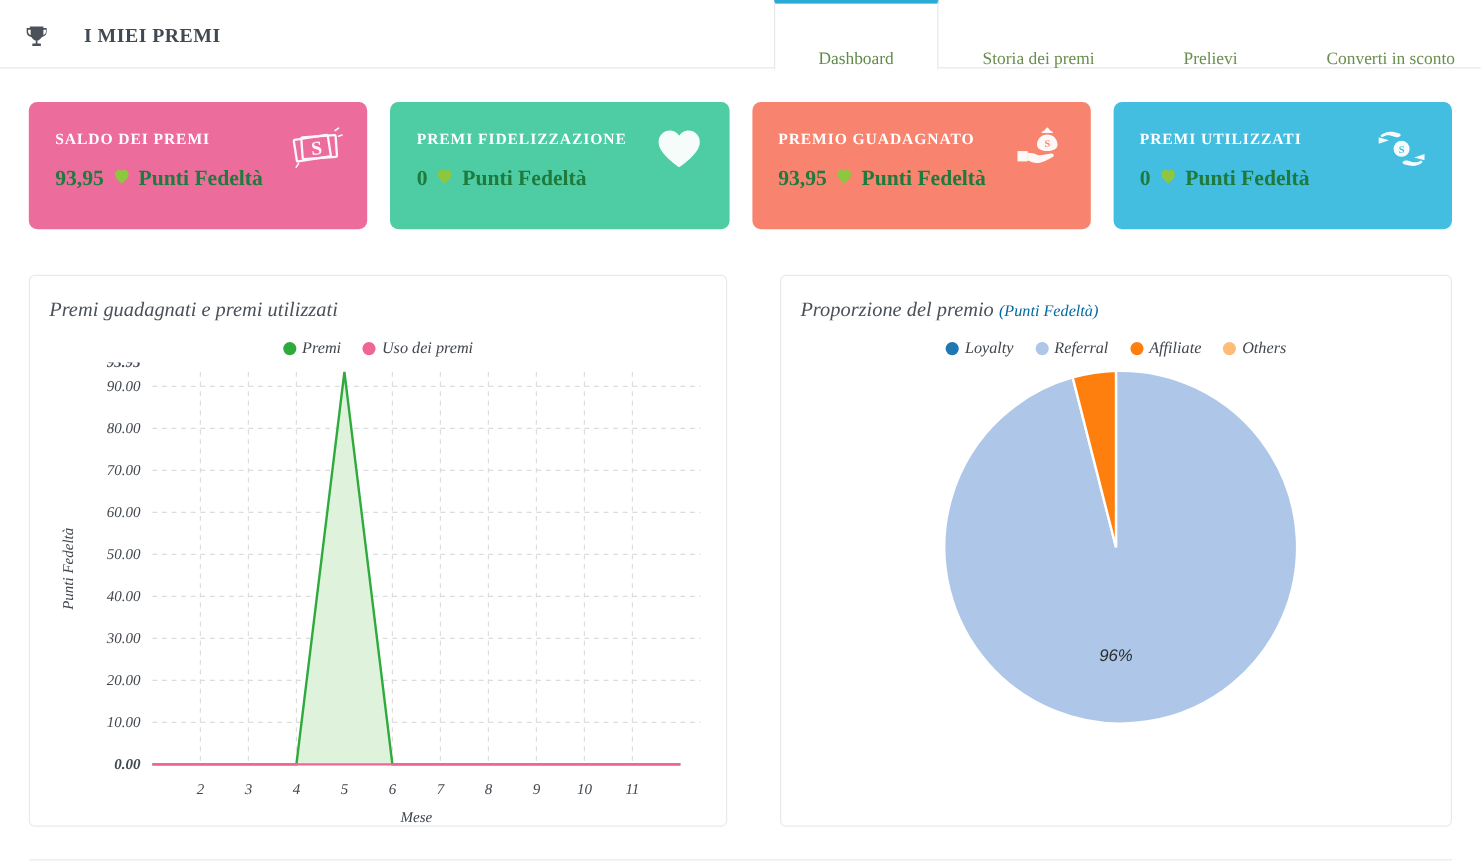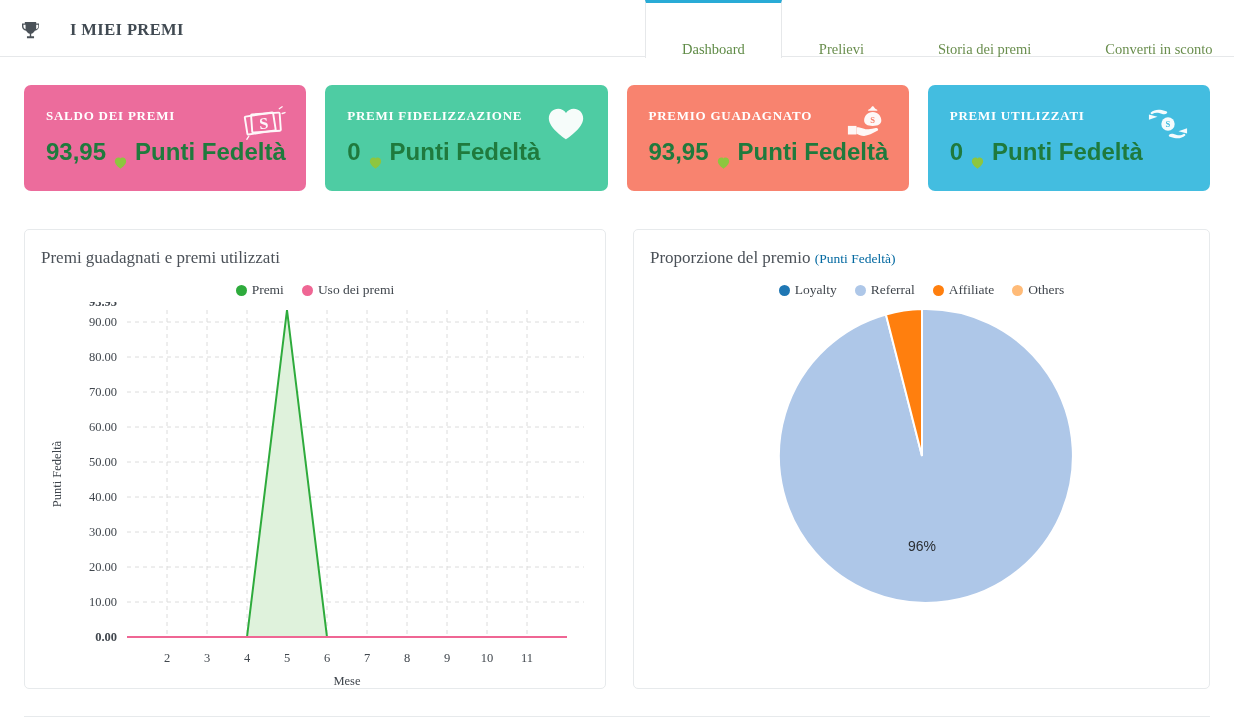--- a/index.html
+++ b/index.html
@@ -91,48 +91,49 @@
   }
   .card-title {
     font-family: "Liberation Serif", serif;
     font-weight: bold;
     font-size: 13px;
     letter-spacing: 0.75px;
     color: #ffffff;
     margin: 0 0 14px 0;
   }
   .card-value {
-    font-family: Liberation Sans, sans-serif;
+    font-family: Liberation Serif, serif;
     font-weight: bold;
-    font-size: 24px;
+    font-size: 18px;
     color: #1f7a3d;
     display: flex;
-    align-items: flex-end;
+    align-items: flex-start;
     gap: 6px;
     white-space: nowrap;
   }
   .card-heart {
     display: inline-block;
     width: 17px; height: 17px;
     flex: none;
   }
   .card-icon {
     position: absolute;
     right: 19px;
     top: 18px;
     width: 46px;
     height: 42px;
     opacity: 0.95;
   }
 
   
   .panels {
     display: flex;
-    gap: 27px;
+    gap: 44px;
     padding: 38px 24px 16px 24px;
+    font-style: italic;
   }
   .panel {
     flex: 1 1 0;
     border: 1px solid #e7eaec;
     border-radius: 5px;
     background: #fff;
     height: 460px;
     padding: 18px 14px 0 14px;
     position: relative;
   }
@@ -205,24 +206,24 @@
       </svg>
     </span>
     <span class="brand-title">I MIEI PREMI</span>
   </div>
 
   <div class="tabs">
     <div class="tab active">
       <span>Dashboard</span>
     </div>
     <div class="tab">
+      <span>Storia dei premi</span>
+    </div>
+    <div class="tab">
       <span>Prelievi</span>
-    </div>
-    <div class="tab">
-      <span>Storia dei premi</span>
     </div>
     <div class="tab">
       <span>Converti in sconto</span>
     </div>
   </div>
 </div>
 
 <div class="cards">
 
   <div class="card" style="background:#ec6c9c">

